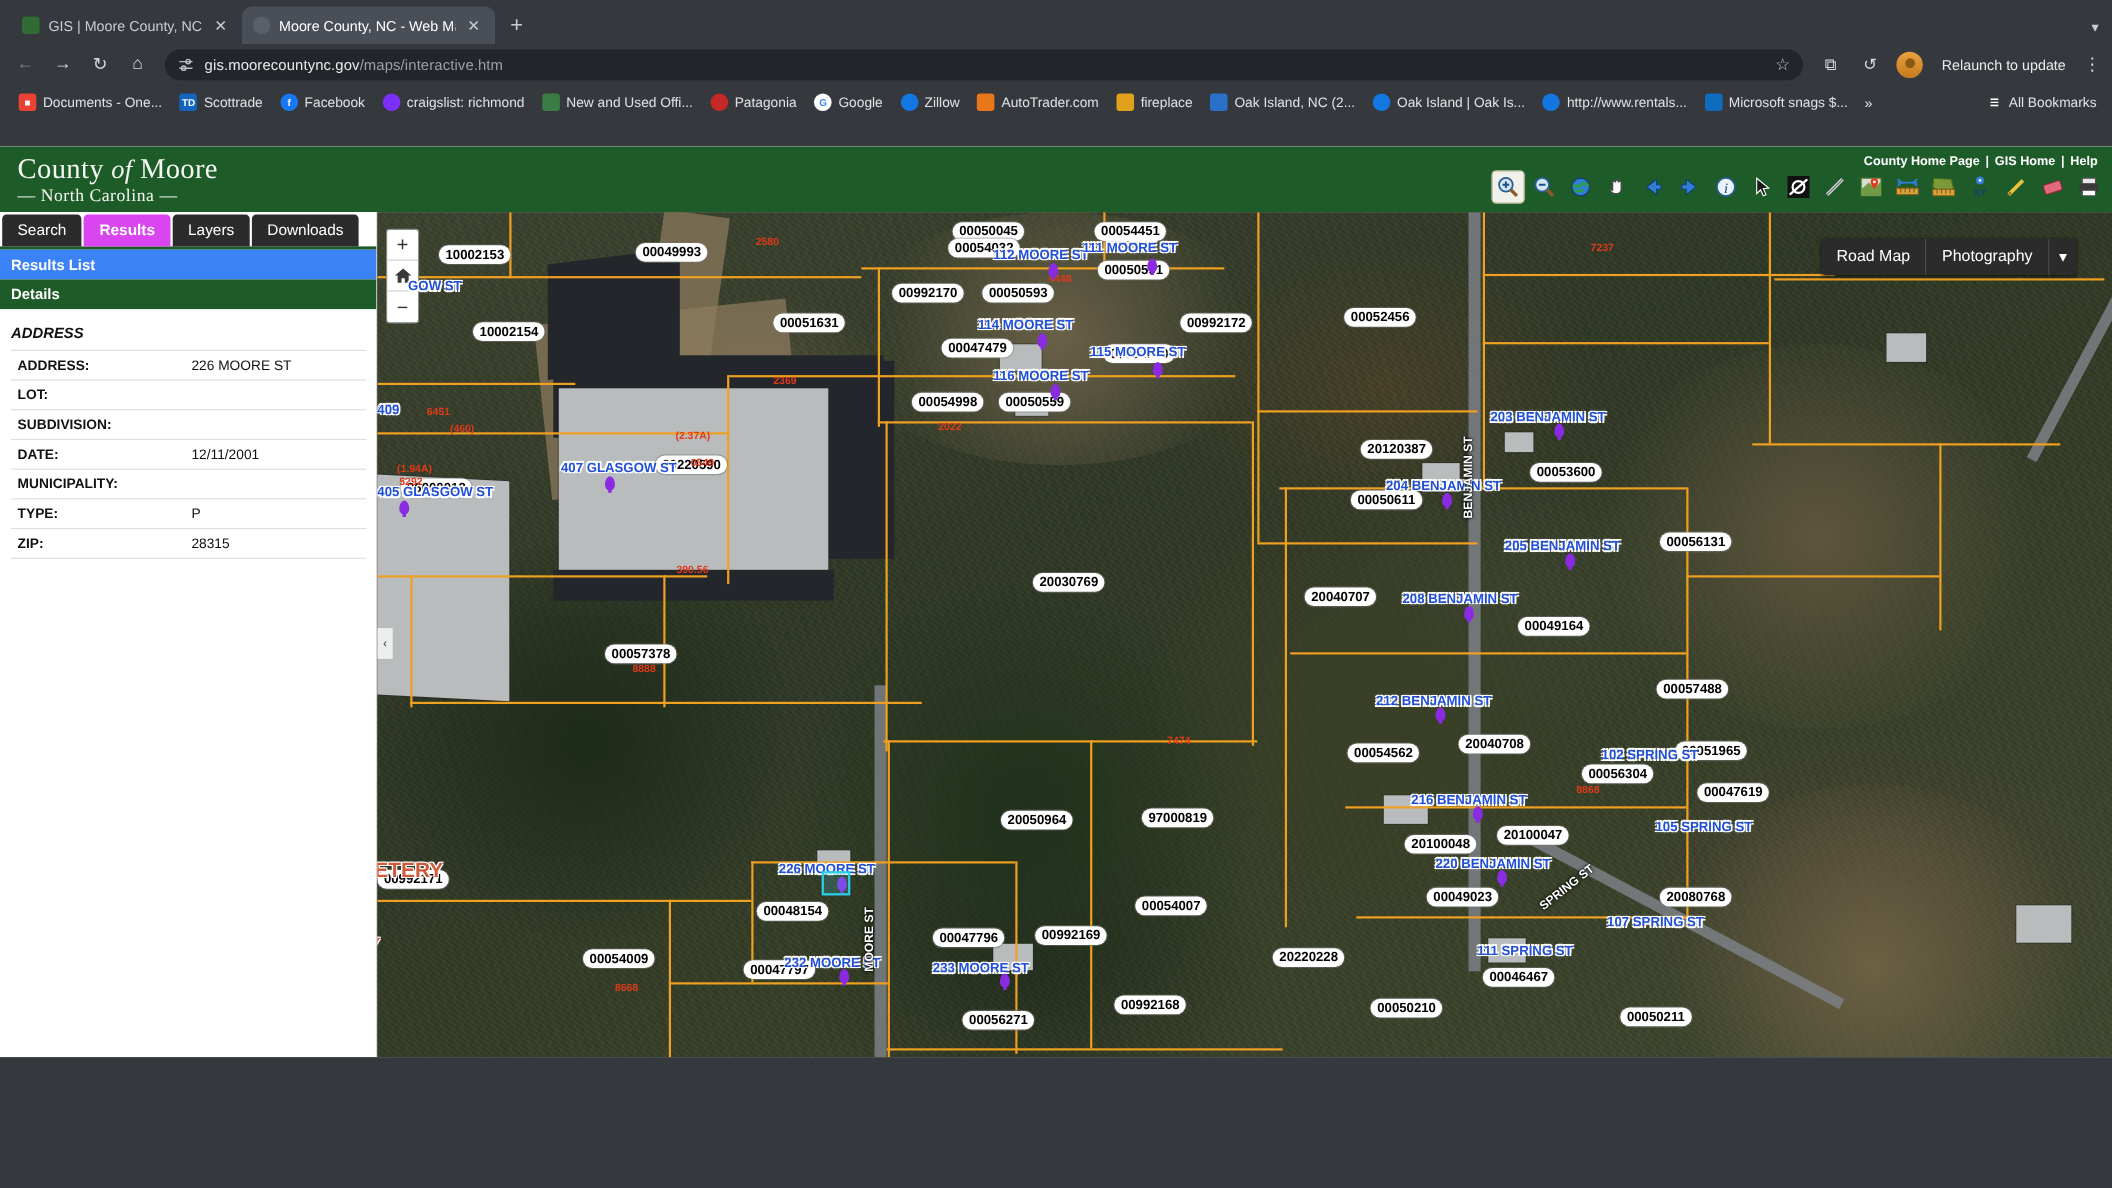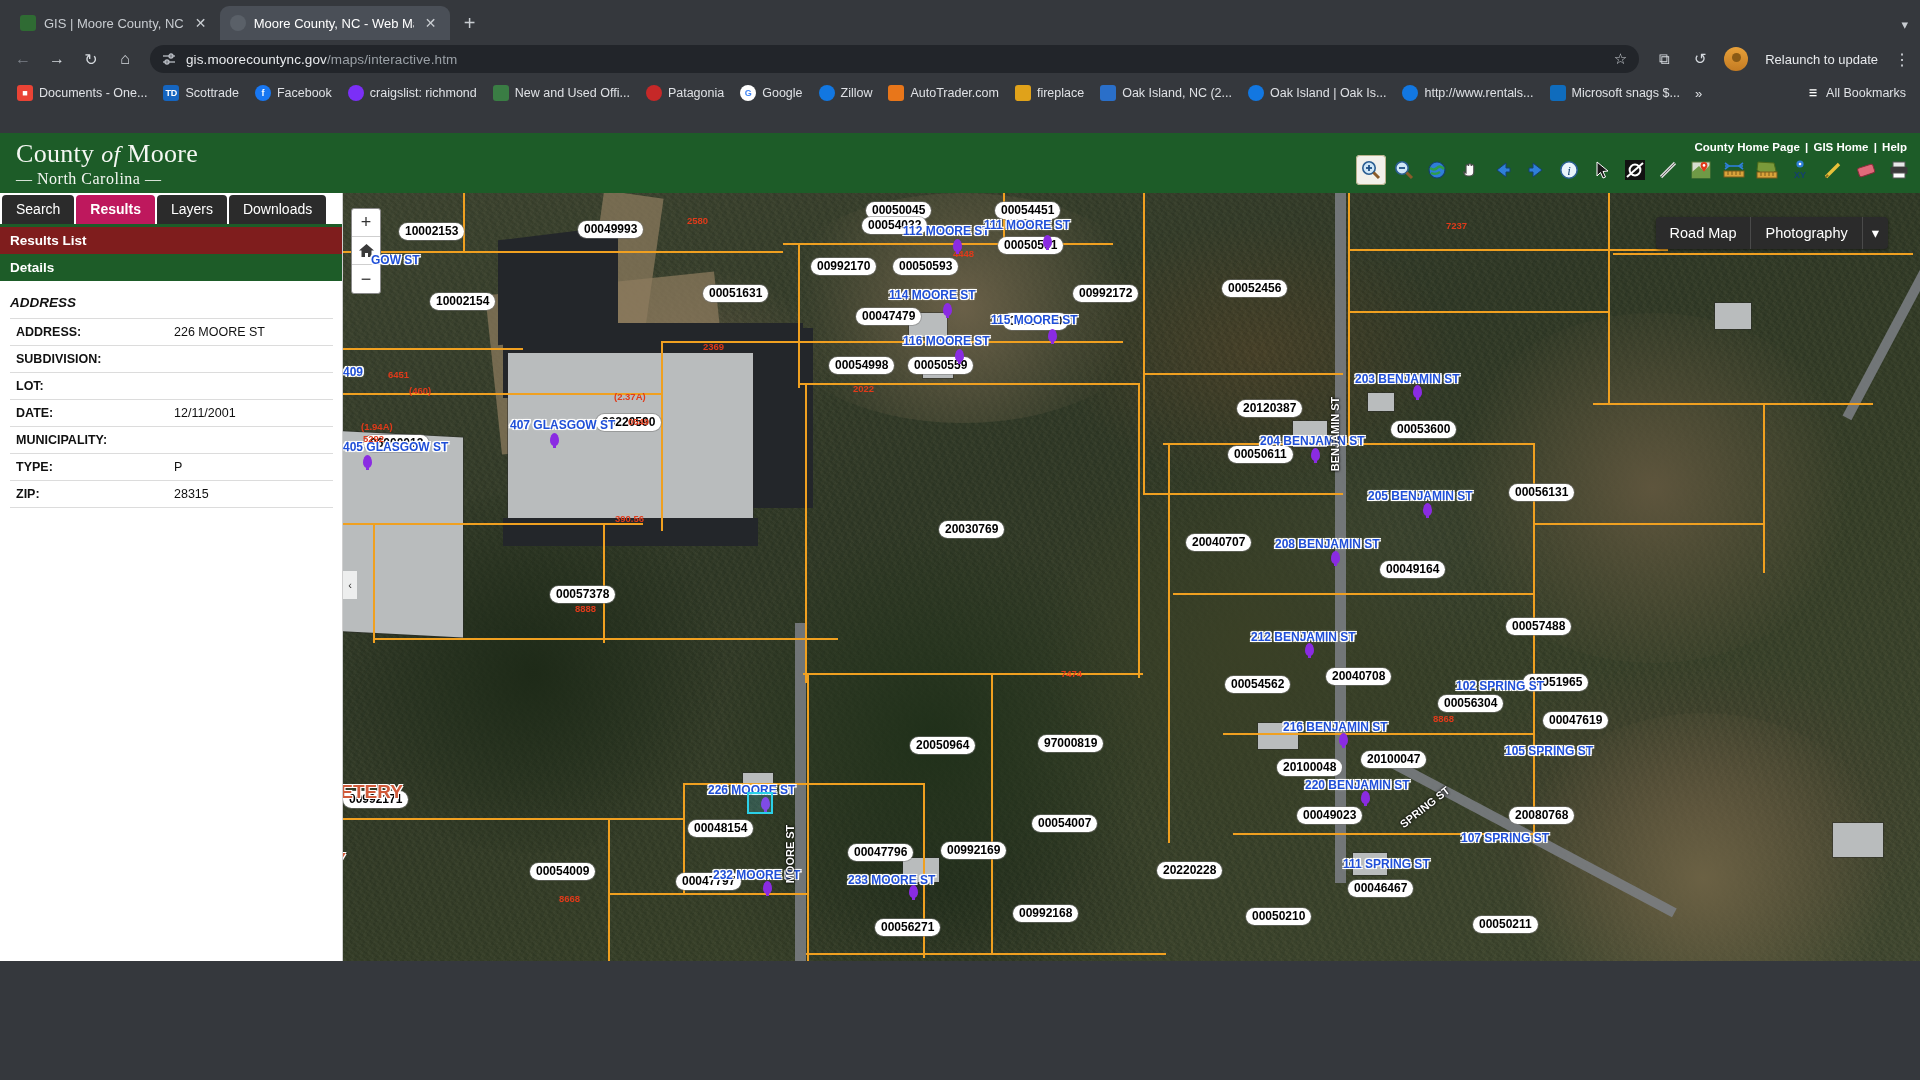--- a/index.html
+++ b/index.html
@@ -155,23 +155,23 @@
   }
   .tabs-row {
     display: flex; gap: 2px; padding: 2px 0 0 2px;
     background: #ffffff; border-bottom: 3px solid #1d5c28;
   }
   .gtab {
     background: #2b2b2b; color: #ffffff;
     font-size: 14px; padding: 6px 14px 7px;
     border-radius: 4px 4px 0 0;
   }
-  .gtab.active { background: #be185d; font-weight: bold; }
+  .gtab.active { background: #d946ef; font-weight: bold; }
   .bar-dark {
-    background: #7f1d1d; color: #ffffff; font-weight: bold;
+    background: #3b82f6; color: #ffffff; font-weight: bold;
     font-size: 13.5px; padding: 6px 10px;
   }
   .bar-green {
     background: #1d5c28; color: #ffffff; font-weight: bold;
     font-size: 13.5px; padding: 6px 10px;
   }
   .sect-title {
     font-size: 13.5px; font-weight: bold; font-style: italic;
     padding: 14px 10px 8px; color: #111;
   }
@@ -584,25 +584,25 @@
       <div class="bar-green">Details</div>
       <div class="sect-title">ADDRESS</div>
 
       <table class="kv-table">
         <tbody>
             <tr>
               <td class="kv-k">ADDRESS:</td>
               <td class="kv-v">226 MOORE ST</td>
             </tr>
         <tr>
-              <td class="kv-k">SUBDIVISION:</td>
+              <td class="kv-k">LOT:</td>
               <td class="kv-v"></td>
             </tr>
         <tr>
-              <td class="kv-k">LOT:</td>
+              <td class="kv-k">SUBDIVISION:</td>
               <td class="kv-v"></td>
             </tr>
         <tr>
               <td class="kv-k">DATE:</td>
               <td class="kv-v">12/11/2001</td>
             </tr>
         <tr>
               <td class="kv-k">MUNICIPALITY:</td>
               <td class="kv-v"></td>
             </tr>

